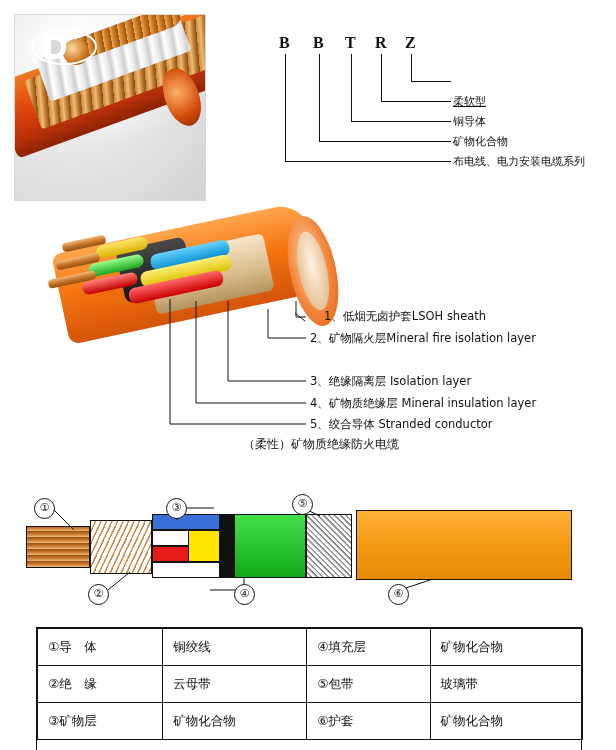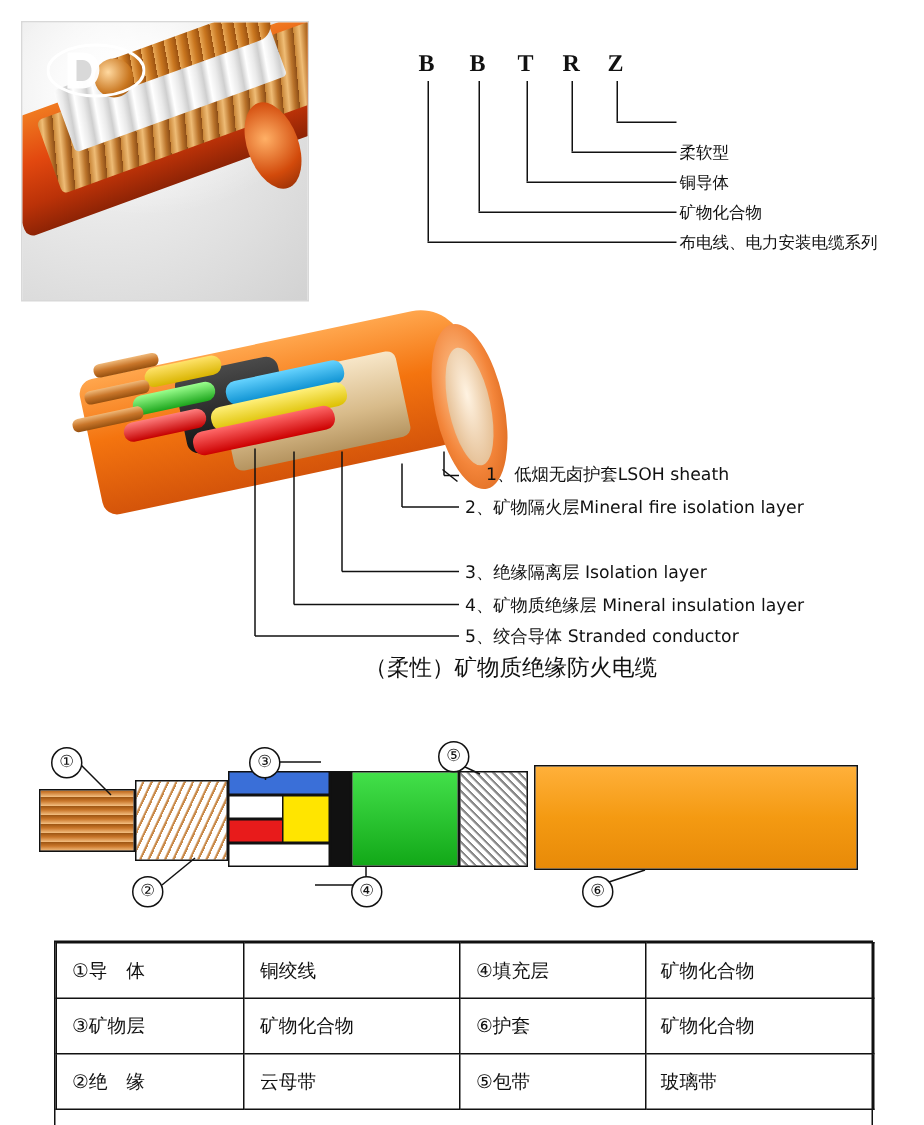--- a/index.html
+++ b/index.html
@@ -102,21 +102,21 @@
   .copperRod{
     position:absolute;transform:rotate(-12deg);
     background:linear-gradient(180deg,#f0b97a,#c9762a 50%,#96500f);
     border-radius:4px;
   }
   .calloutText{
     position:absolute;font-size:11.5px;color:#111;white-space:nowrap;
     font-family:"DejaVu Sans", sans-serif;
   }
   .captionCN{
-    position:absolute;font-size:15px;color:#111;white-space:nowrap;
+    position:absolute;font-size:12px;color:#111;white-space:nowrap;
     font-family:"DejaVu Sans", sans-serif;
   }
   .captionEN{
     position:absolute;font-size:12px;color:#111;white-space:nowrap;
     font-family:"Liberation Sans", sans-serif;
   }
 
   
   #fig3{left:0px;top:480px;width:616px;height:140px;}
   .seg{position:absolute;border:1px solid #111;box-sizing:border-box;}
@@ -168,21 +168,21 @@
   <div class="codeLetter" style="left:48px;top:8px;">B</div>
   <div class="codeLetter" style="left:80px;top:8px;">T</div>
   <div class="codeLetter" style="left:110px;top:8px;">R</div>
   <div class="codeLetter" style="left:140px;top:8px;">Z</div>
 
   <div class="vline" style="left:146px;top:28px;height:27px;"></div>
   <div class="hline" style="left:146px;top:55px;width:40px;"></div>
 
   <div class="vline" style="left:116px;top:28px;height:47px;"></div>
   <div class="hline" style="left:116px;top:75px;width:70px;"></div>
-  <div class="codeLabel" style="left:188px;top:68px;">柔软型</div>
+  <div class="codeLabel" style="left:188px;top:68px;text-decoration:underline;">柔软型</div>
 
   <div class="vline" style="left:86px;top:28px;height:67px;"></div>
   <div class="hline" style="left:86px;top:95px;width:100px;"></div>
   <div class="codeLabel" style="left:188px;top:88px;">铜导体</div>
 
   <div class="vline" style="left:54px;top:28px;height:87px;"></div>
   <div class="hline" style="left:54px;top:115px;width:132px;"></div>
   <div class="codeLabel" style="left:188px;top:108px;">矿物化合物</div>
 
   <div class="vline" style="left:20px;top:28px;height:107px;"></div>
@@ -280,26 +280,26 @@
 <div class="abs" id="legendTable">
   <table class="legend">
     <tbody>
       <tr>
         <td class="c1">①导　体</td>
         <td class="c2">铜绞线</td>
         <td class="c3">④填充层</td>
         <td class="c4">矿物化合物</td>
       </tr>
       <tr>
+        <td class="c1">②绝　缘</td>
+        <td class="c2">云母带</td>
+        <td class="c3">⑤包带</td>
+        <td class="c4">玻璃带</td>
+      </tr>
+      <tr>
         <td class="c1">③矿物层</td>
         <td class="c2">矿物化合物</td>
         <td class="c3">⑥护套</td>
         <td class="c4">矿物化合物</td>
       </tr>
-      <tr>
-        <td class="c1">②绝　缘</td>
-        <td class="c2">云母带</td>
-        <td class="c3">⑤包带</td>
-        <td class="c4">玻璃带</td>
-      </tr>
     </tbody>
   </table>
 </div>
 
 </body></html>

